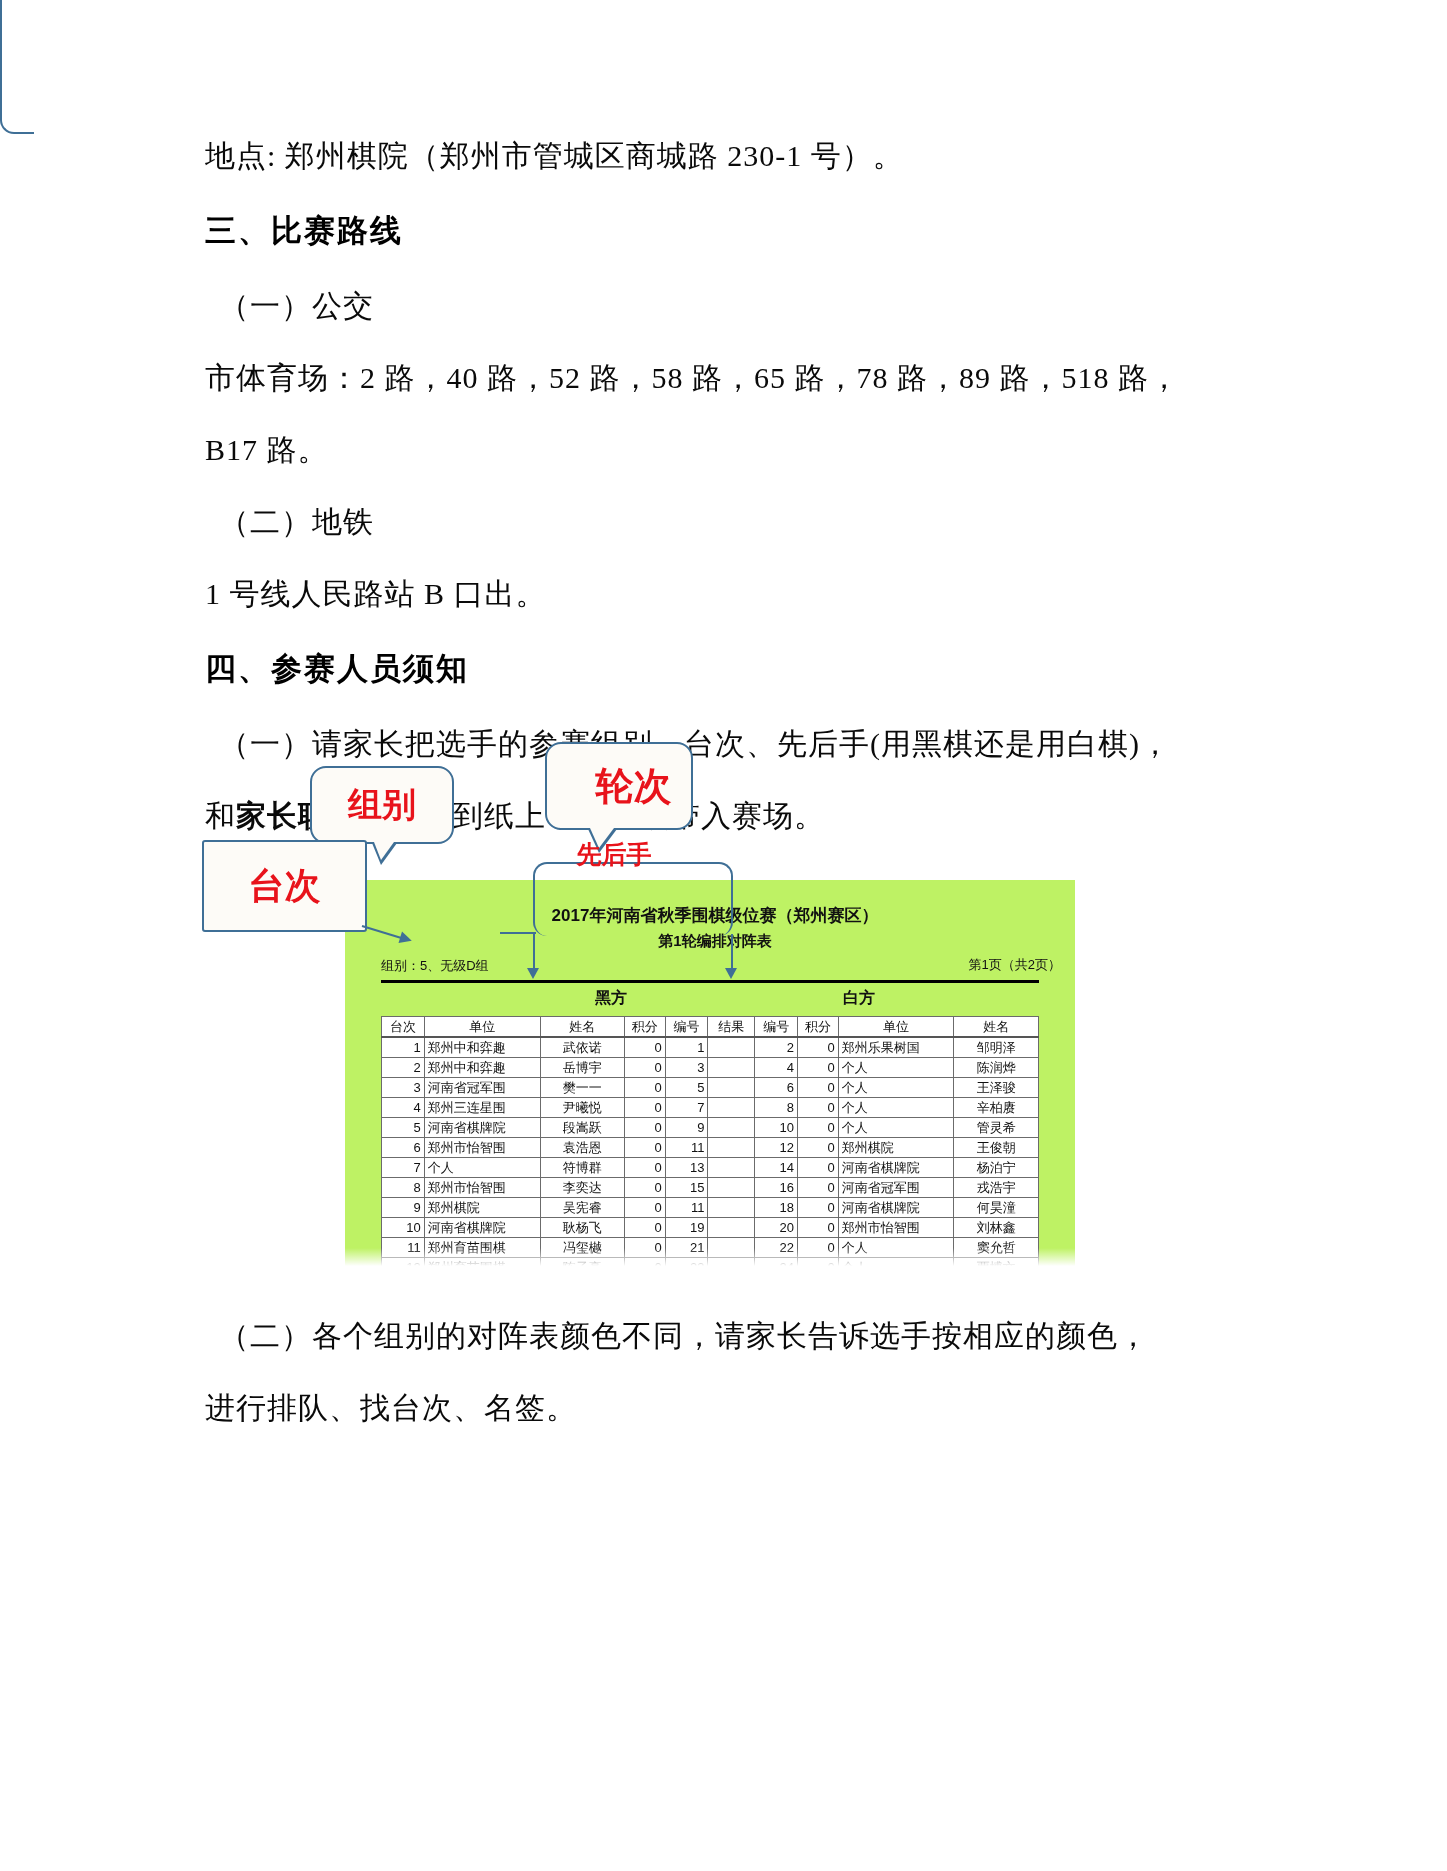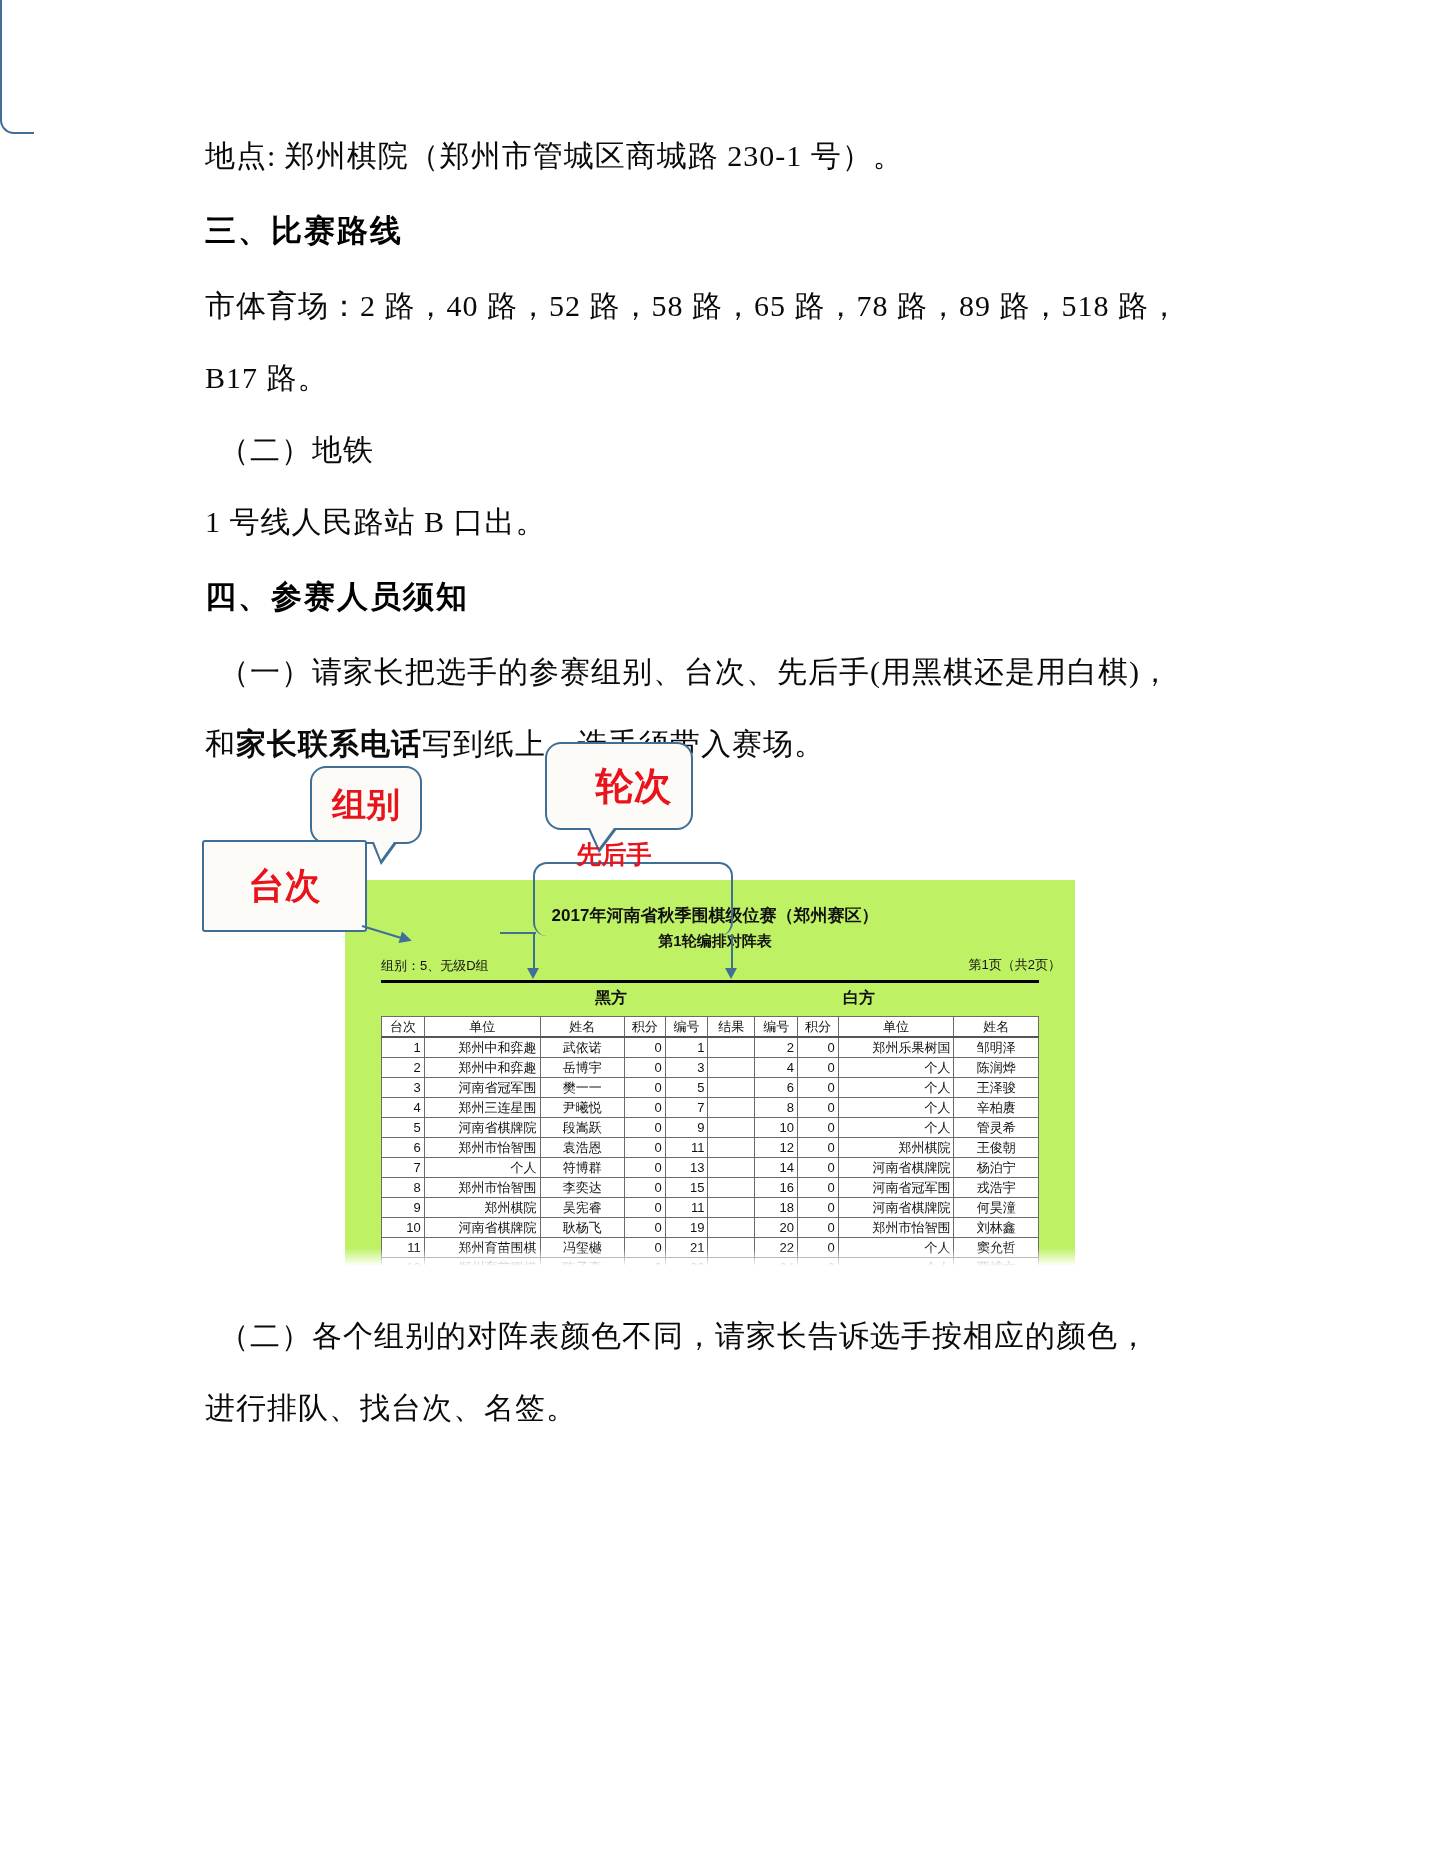--- a/index.html
+++ b/index.html
@@ -148,21 +148,21 @@
     line-height: 19px;
     white-space: nowrap;
   }
   table.pairing th {
     text-align: center;
     font-weight: normal;
     font-size: 13px;
     border-bottom: 2px solid #555;
   }
   td.c-board { text-align: right; width: 34px; }
-  td.c-unit  { text-align: right; width: 104px; }
+  td.c-unit  { text-align: left; width: 104px; }
   td.c-name  { text-align: center; width: 74px; }
   td.c-score { text-align: right; width: 32px; }
   td.c-no    { text-align: right; width: 34px; }
   td.c-res   { text-align: center; width: 38px; }
   .fade-bottom {
     position: absolute;
     left: 0;
     bottom: 0;
     width: 730px;
     height: 22px;
@@ -196,21 +196,21 @@
   .arrow {
     position: absolute;
     width: 0; height: 0;
     border-left: 6px solid transparent;
     border-right: 6px solid transparent;
   }
 
   
   #callout-group {
     left: 310px; top: 766px;
-    width: 112px; height: 78px;
+    width: 144px; height: 78px;
   }
   #callout-group .callout-text { font-size: 34px; line-height: 74px; }
   #callout-group-tail {
     left: 372px; top: 843px;
     border-left: 9px solid transparent;
     border-right: 16px solid transparent;
     border-top: 22px solid #3f6f96;
   }
   #callout-group-tail-in {
     left: 374px; top: 842px;
@@ -308,20 +308,21 @@
   }
 </style>
 </head>
 <body>
 
 <div class="page">
 
   <div class="doc-body">
     <div class="para">地点: 郑州棋院（郑州市管城区商城路 230-1 号）。</div>
     <div class="heading">三、比赛路线</div>
+    <div class="para sub-indent">（一）公交</div>
     <div class="para">市体育场：2 路，40 路，52 路，58 路，65 路，78 路，89 路，518 路，</div>
     <div class="para">B17 路。</div>
     <div class="para sub-indent">（二）地铁</div>
     <div class="para">1 号线人民路站 B 口出。</div>
     <div class="heading">四、参赛人员须知</div>
     <div class="para sub-indent">（一）请家长把选手的参赛组别、台次、先后手(用黑棋还是用白棋)，</div>
     <div class="para"><span>和</span><span class="bold-inline">家长联系电话</span><span>写到纸上，选手须带入赛场。</span></div>
   </div>
 
   <div class="embed">

